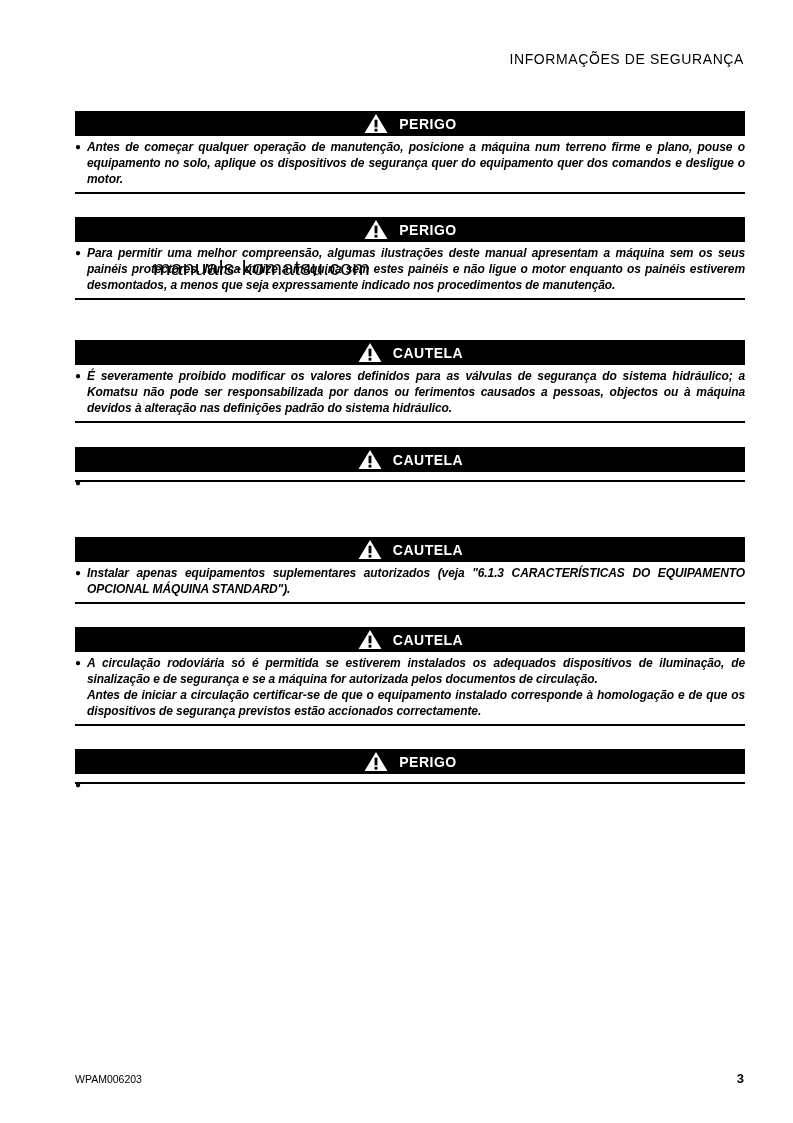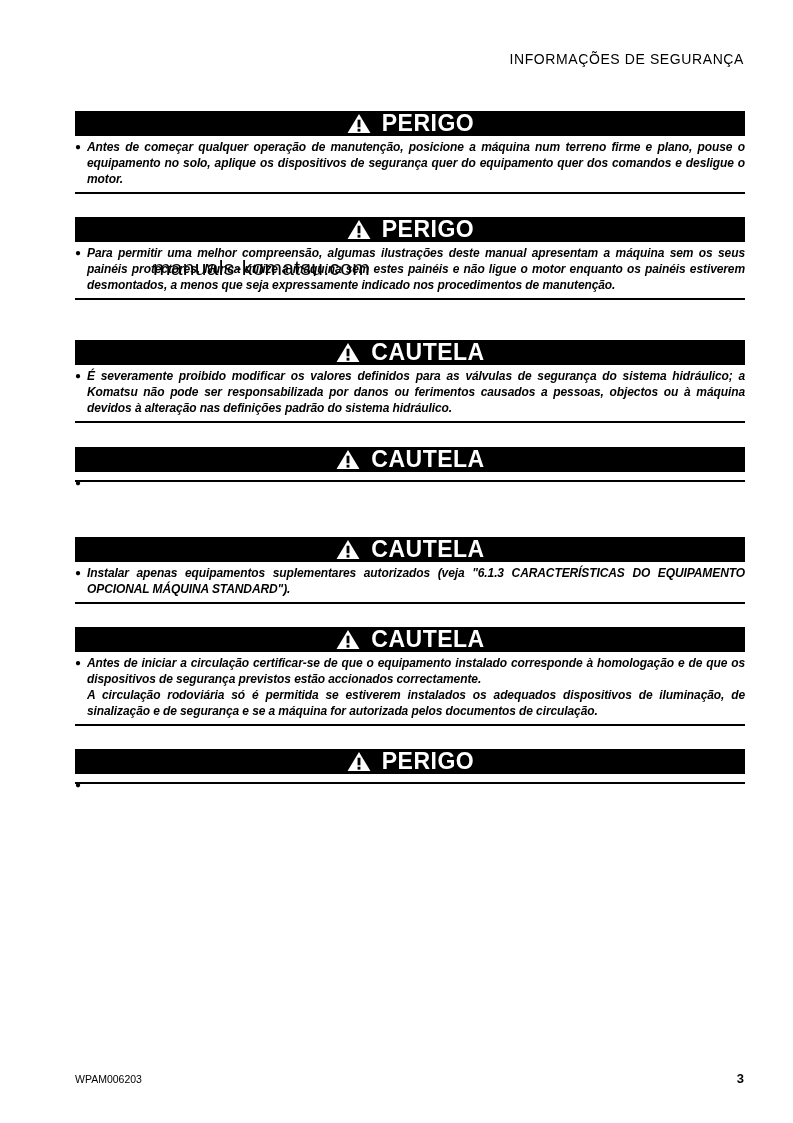--- a/index.html
+++ b/index.html
@@ -3,21 +3,21 @@
 <meta charset="utf-8">
 <style>
   html, body { margin: 0; padding: 0; background: #ffffff; }
   body { width: 793px; height: 1123px; position: relative; overflow: hidden;
          font-family: "Liberation Sans", sans-serif; color: #000; }
   .running-head { position: absolute; top: 51px; right: 49px; font-size: 14px;
          letter-spacing: 0.6px; }
   .block { position: absolute; left: 75px; width: 670px; }
   .banner { background: #000; color: #fff; height: 25px; display: flex;
          align-items: center; justify-content: center; font-weight: bold;
-         font-size: 23px; letter-spacing: 0.5px; }
+         font-size: 14px; letter-spacing: 0.5px; }
   .banner .warn { width: 26px; height: 21px; margin-right: 10px; display: inline-block; }
   .body-text { font-size: 12px; line-height: 16px; font-weight: bold;
          padding: 3px 0 5px 12px; position: relative; text-align: justify;
          font-stretch: condensed; letter-spacing: -0.1px; }
   .body-text .bullet { position: absolute; left: 0; top: 3px; font-size: 10px; }
   .body-text p { margin: 0; font-style: italic; }
   .rule { height: 2px; background: #000; }
   .watermark { position: absolute; left: 153px; top: 256px; font-size: 21px;
          color: #000; font-family: "Liberation Sans", sans-serif; letter-spacing: 0.3px;
          pointer-events: none; }
@@ -112,22 +112,22 @@
   <div class="banner">
     <svg class="warn" viewBox="0 0 26 22">
         <polygon points="13,1 25,21 1,21" fill="#fff"></polygon>
         <rect x="11.5" y="7" width="3" height="8" fill="#000"></rect>
         <rect x="11.5" y="16.5" width="3" height="3" fill="#000"></rect>
       </svg>
     <span>CAUTELA</span>
   </div>
   <div class="body-text">
     <span class="bullet">●</span>
+    <p>A circulação rodoviária só é permitida se estiverem instalados os adequados dispositivos de iluminação, de sinalização e de segurança e se a máquina for autorizada pelos documentos de circulação.</p>
     <p>Antes de iniciar a circulação certificar-se de que o equipamento instalado corresponde à homologação e de que os dispositivos de segurança previstos estão accionados correctamente.</p>
-    <p>A circulação rodoviária só é permitida se estiverem instalados os adequados dispositivos de iluminação, de sinalização e de segurança e se a máquina for autorizada pelos documentos de circulação.</p>
   </div>
   <div class="rule"></div>
 </div>
 
 <div class="block" style="top:749px;">
   <div class="banner">
     <svg class="warn" viewBox="0 0 26 22">
         <polygon points="13,1 25,21 1,21" fill="#fff"></polygon>
         <rect x="11.5" y="7" width="3" height="8" fill="#000"></rect>
         <rect x="11.5" y="16.5" width="3" height="3" fill="#000"></rect>

